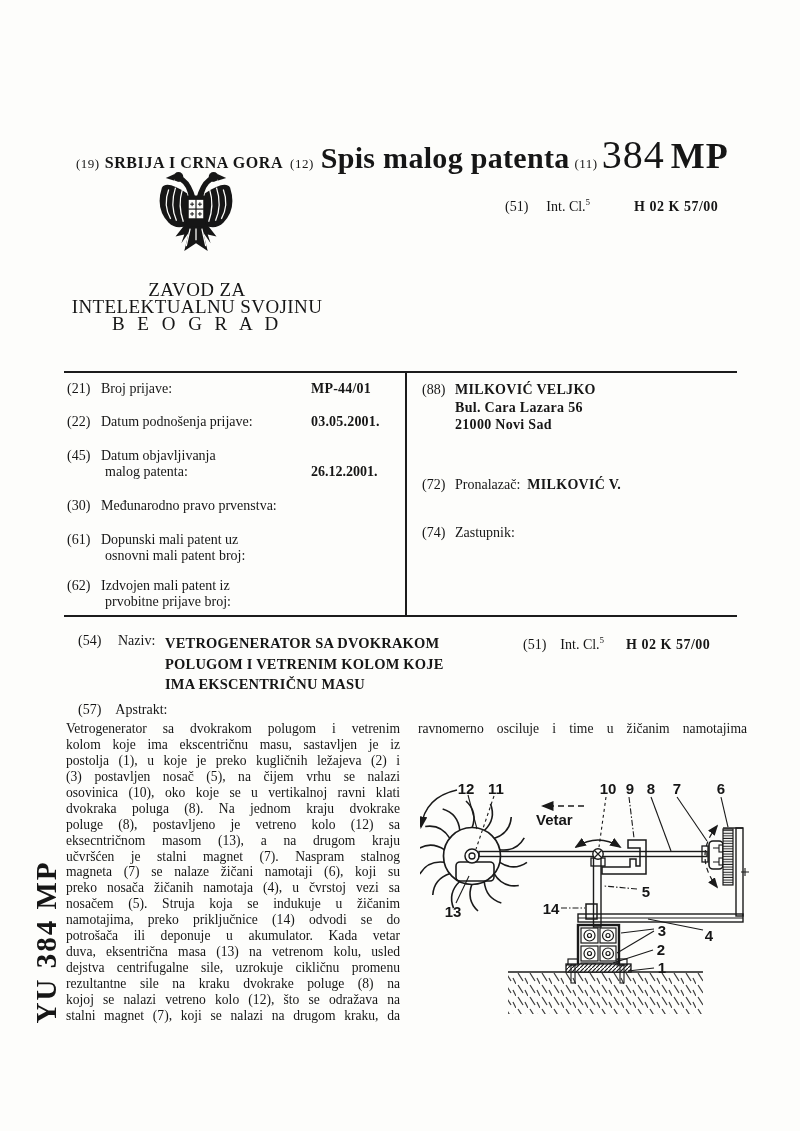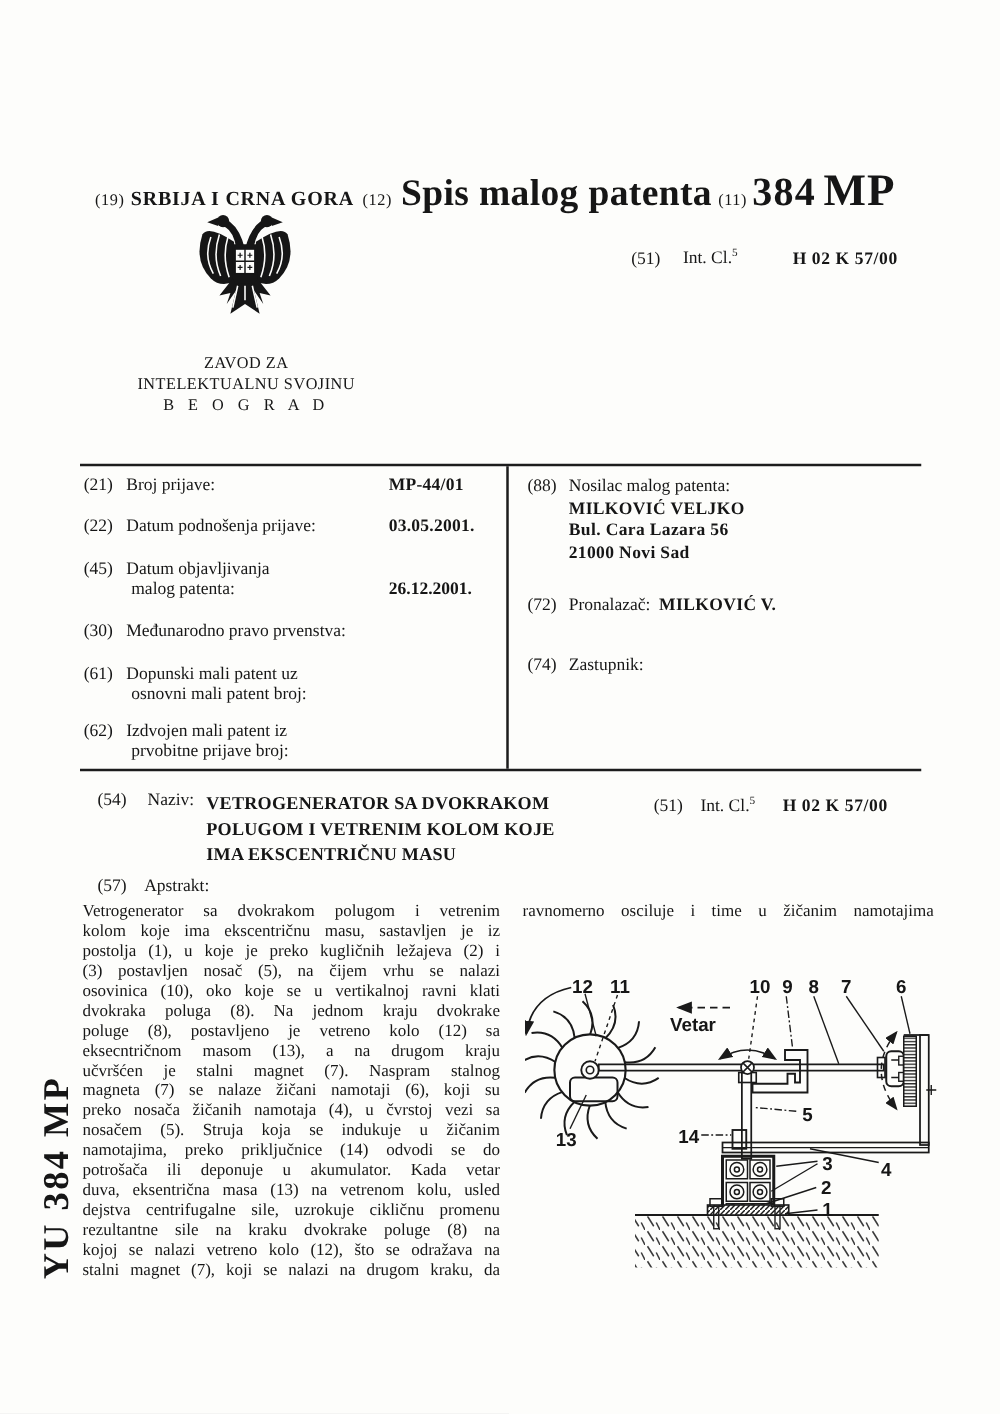--- a/index.html
+++ b/index.html
@@ -8,32 +8,32 @@
     background:#fdfdfb;color:#161616;
     font-family:"Liberation Serif",serif;
     overflow:hidden;
   }
   .abs{position:absolute;}
   
   .hdr{left:76px;top:131px;display:flex;align-items:baseline;white-space:nowrap;}
   .hnum{font-size:13px;letter-spacing:.5px;}
   .hcountry{font-size:16px;font-weight:bold;letter-spacing:.6px;margin:0 7px 0 5px;}
   .hdoctype{font-size:30px;font-weight:bold;margin:0 5px 0 7px;letter-spacing:.3px;}
-  .hpatnum{font-size:32px;font-weight:bold;margin:0 6px 0 4px;letter-spacing:1px;}
+  .hpatnum{font-size:40px;font-weight:normal;margin:0 6px 0 4px;letter-spacing:1px;}
   .hpatsuf{font-size:36px;font-weight:bold;letter-spacing:1px;}
   
   .intcl{display:flex;align-items:baseline;font-size:14px;white-space:nowrap;}
   .intcl .n{margin-right:18px;}
   .intcl .lbl{margin-right:44px;}
   .intcl .lbl sup{font-size:9px;}
   .intcl .val{font-weight:bold;letter-spacing:.5px;}
   .intcl2 .n{margin-right:14px;}
   .intcl2 .lbl{margin-right:22px;}
   
-  .office{left:61px;top:281px;width:272px;text-align:center;font-size:13px;line-height:17px;letter-spacing:.4px;}
+  .office{left:61px;top:281px;width:272px;text-align:center;font-size:19px;line-height:17px;letter-spacing:.4px;}
   .office .sp{letter-spacing:4px;}
   
   .biblio{left:64px;top:371px;width:673px;height:242px;border-top:2px solid #1c1c1c;border-bottom:2px solid #1c1c1c;}
   .vdiv{position:absolute;left:341px;top:0;width:2px;height:242px;background:#1c1c1c;}
   .brow{position:absolute;font-size:14px;line-height:16px;}
   .brow .num{position:absolute;left:0;top:0;}
   .brow .lab{position:absolute;left:34px;top:0;width:220px;}
   .brow .lab2{position:absolute;left:38px;top:16px;width:220px;}
   .brow .val{position:absolute;left:244px;top:0;font-weight:bold;letter-spacing:.2px;}
   .brow .val2{position:absolute;left:244px;top:16px;font-weight:bold;}
@@ -150,21 +150,20 @@
     </div>
     <div class="brow" style="left:3px;top:205px;width:330px;">
       <span class="num">(62)</span>
       <span class="lab">Izdvojen mali patent iz</span>
       <span class="lab2">prvobitne prijave broj:</span>
     </div>
 
     <div class="rrow" style="left:358px;top:8px;width:310px;">
       <span class="num">(88)</span>
       <span class="body">
-        <div>Nosilac malog patenta:</div>
         <div class="b">MILKOVIĆ VELJKO</div>
         <div class="b">Bul. Cara Lazara 56</div>
         <div class="b">21000 Novi Sad</div>
       </span>
     </div>
     <div class="rrow" style="left:358px;top:103px;width:310px;">
       <span class="num">(72)</span>
       <span class="body"><span>Pronalazač:</span>&nbsp; <span class="b">MILKOVIĆ V.</span></span>
     </div>
     <div class="rrow" style="left:358px;top:151px;width:310px;">

